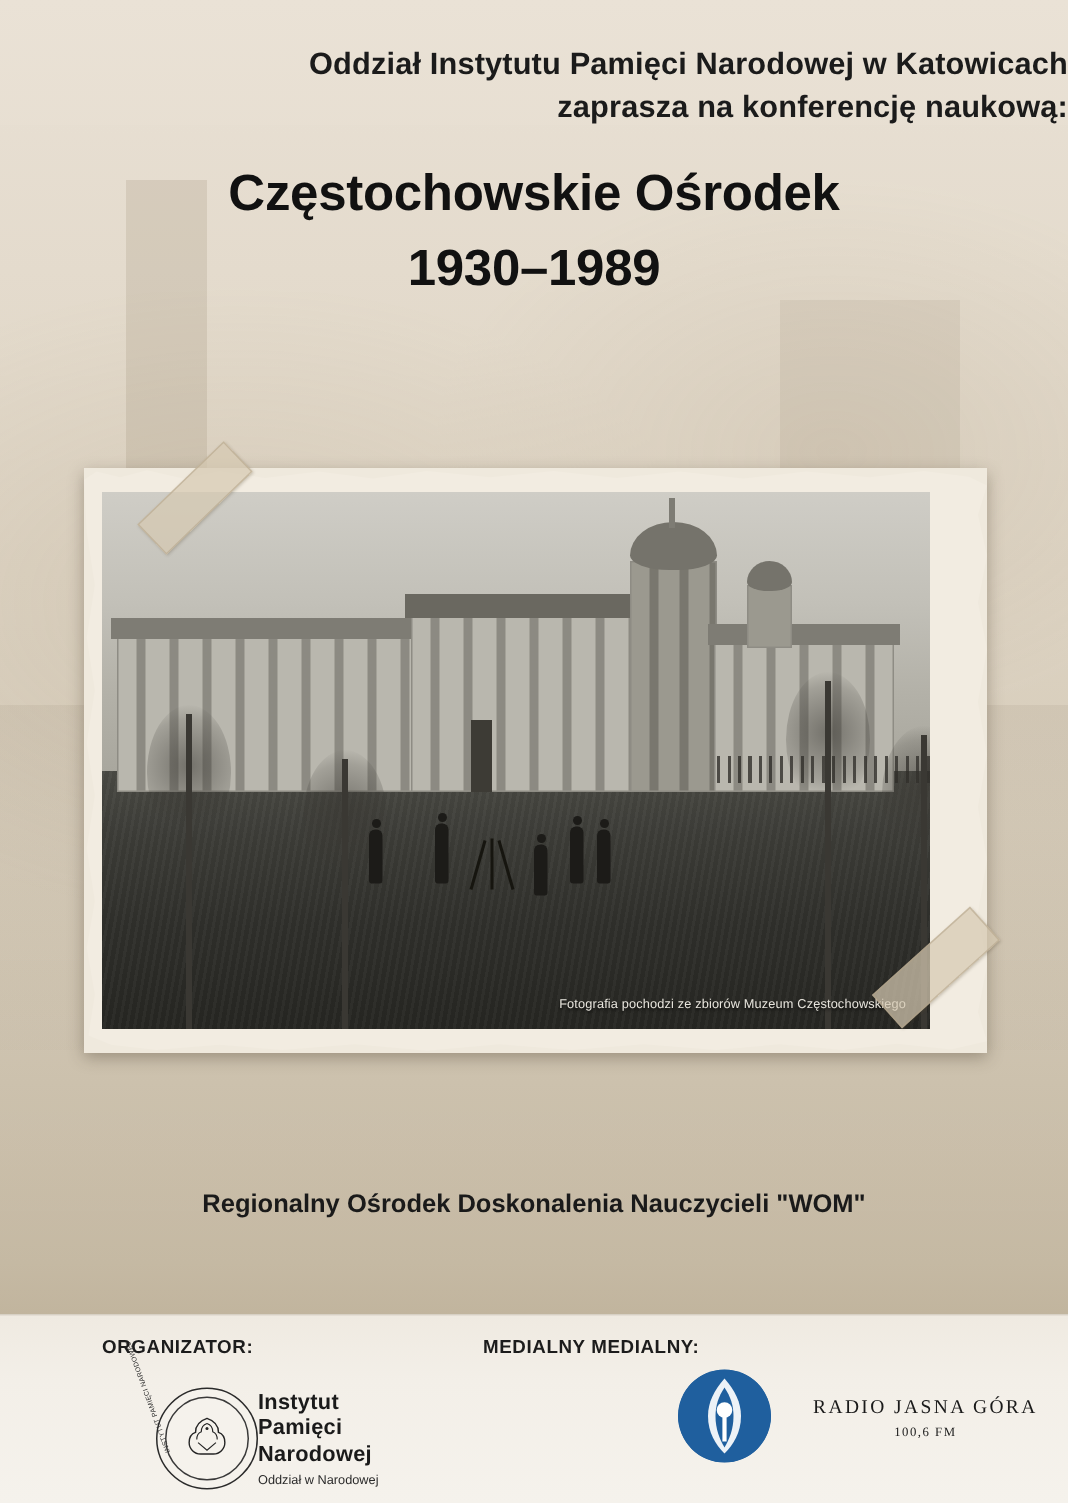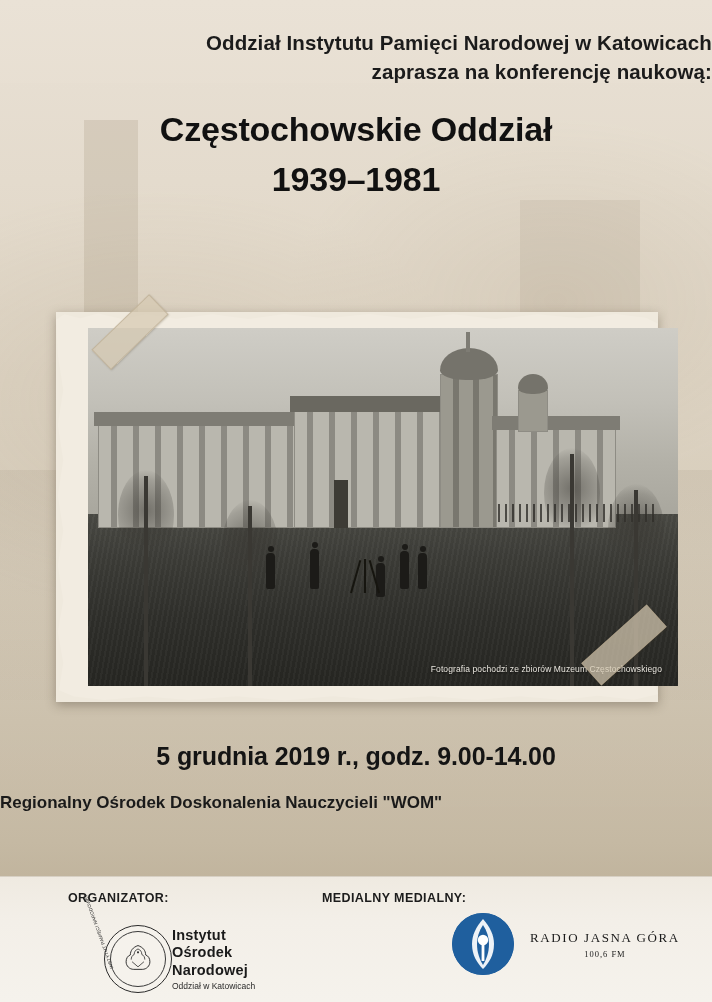--- a/index.html
+++ b/index.html
@@ -121,27 +121,26 @@
       96% 99.4%, 90% 98.4%, 84% 99.5%, 77% 98.5%, 70% 99.5%, 62% 98.5%,
       54% 99.5%, 46% 98.5%, 38% 99.6%, 30% 98.5%, 22% 99.5%, 15% 98.6%,
       8% 99.5%, 3% 98.6%, 0.5% 97%,
       1.2% 90%, 0.3% 82%, 1.2% 74%, 0.3% 65%, 1.2% 56%, 0.3% 47%,
       1.2% 38%, 0.3% 29%, 1.2% 20%, 0.3% 11%
     );
   }
 
   .photo-inner {
     position: absolute;
-    left: 32px;
+    left: 12px;
     top: 16px;
     width: 552px;
     height: 358px;
     overflow: hidden;
     background: #6f6e68;
-    padding-left: 38px;
   }
 
   
   .sky {
     position: absolute;
     left: 0; top: 0; width: 100%; height: 52%;
     background: linear-gradient(180deg, #cfcdc6 0%, #c2c0b8 40%, #b3b1a8 72%, #a9a79e 100%);
   }
   .ground {
     position: absolute;
@@ -279,21 +278,21 @@
     text-align: center;
     color: #141414;
     font-size: 25px;
     font-weight: bold;
     letter-spacing: -0.1px;
   }
   .venue {
     position: absolute;
     left: 0; right: 0;
     top: 790px;
-    text-align: left;
+    text-align: center;
     color: #1a1a1a;
     font-size: 17px;
     font-weight: bold;
     line-height: 1.5;
   }
 
   
   .footer-labels {
     position: absolute;
     left: 0; right: 0;
@@ -370,21 +369,21 @@
     margin-top: 2px;
     color: #2a2a2a;
   }
 
   .radio-block {
     position: absolute;
     left: 452px;
     top: 36px;
     display: flex;
     align-items: center;
-    gap: 16px;
+    gap: 28px;
   }
   .radio-mark {
     width: 62px;
     height: 62px;
     border-radius: 50%;
     background: #1f5f9e;
     position: relative;
     overflow: hidden;
   }
   .radio-words {
@@ -412,22 +411,22 @@
   <div class="ghost-tower" style="left:84px; top:120px; width:54px; height:330px;"></div>
   <div class="ghost-tower" style="left:520px; top:200px; width:120px; height:260px; background:rgba(150,133,110,0.13);"></div>
   <div class="ghost-band" style="top:470px; height:230px; background:linear-gradient(180deg, rgba(128,112,90,0.10), rgba(128,112,90,0.02));"></div>
 
   <div class="invite">
     <div>Oddział Instytutu Pamięci Narodowej w Katowicach</div>
     <div>zaprasza na konferencję naukową:</div>
   </div>
 
   <div class="main-title">
-    <div>Częstochowskie Oddział</div>
-    <div class="line3">1939–1981</div>
+    <div>Częstochowskie Ośrodek</div>
+    <div class="line3">1930–1989</div>
   </div>
 
   <div class="photo-wrap">
     <div class="photo-paper"></div>
 
     <div class="photo-inner">
       <div class="sky"></div>
       <div class="ground"></div>
 
       <div class="bldg" style="left:10px; top:96px; width:200px; height:104px;">
@@ -476,21 +475,20 @@
 
       <div style="position:absolute; left:246px; top:152px; width:14px; height:48px; background:#3d3b35;"></div>
 
       <div class="photo-credit">Fotografia pochodzi ze zbiorów Muzeum Częstochowskiego</div>
     </div>
 
     <div class="tape tape-tl"></div>
     <div class="tape tape-br"></div>
   </div>
 
-  <div class="date-line">5 grudnia 2019 r., godz. 9.00-14.00</div>
   <div class="venue">
     <div>Regionalny Ośrodek Doskonalenia Nauczycieli "WOM"</div>
   </div>
 
   <div class="bottom-bar"></div>
   <div class="footer-labels">
 
     <div class="lbl lbl-organizer">ORGANIZATOR:</div>
     <div class="lbl lbl-media">MEDIALNY MEDIALNY:</div>
 
@@ -502,23 +500,23 @@
         <svg class="eagle" viewBox="0 0 40 40">
           <path d="M20 5 C14 7 11 11 11 16 C8 17 6 20 6 24 C6 29 10 33 15 33 L25 33 C30 33 34 29 34 24 C34 20 32 17 29 16 C29 11 26 7 20 5 Z" fill="none" stroke="#252525" stroke-width="1.1"></path>
           <path d="M20 9 C17 10 15.5 12.5 15.5 15.5 C13 16.5 12 19 12 21.5" fill="none" stroke="#252525" stroke-width="0.9"></path>
           <path d="M20 9 C23 10 24.5 12.5 24.5 15.5 C27 16.5 28 19 28 21.5" fill="none" stroke="#252525" stroke-width="0.9"></path>
           <path d="M13 24 L20 30 L27 24" fill="none" stroke="#252525" stroke-width="0.9"></path>
           <circle cx="20" cy="13" r="1.2" fill="#252525"></circle>
         </svg>
       </div>
       <div class="ipn-words">
         <div class="w">Instytut</div>
-        <div class="w">Ośrodek</div>
+        <div class="w">Pamięci</div>
         <div class="w">Narodowej</div>
-        <div class="sub">Oddział w Katowicach</div>
+        <div class="sub">Oddział w Narodowej</div>
       </div>
     </div>
 
     <div class="radio-block">
       <div class="radio-mark">
         <svg viewBox="0 0 62 62" width="62" height="62">
           <circle cx="31" cy="31" r="31" fill="#1f5f9e"></circle>
           <path d="M31 6 C24 14 20 22 20 31 C20 42 25 50 31 56 C37 50 42 42 42 31 C42 22 38 14 31 6 Z" fill="#ffffff" opacity="0.92"></path>
           <path d="M31 12 C27 18 25 24 25 31 C25 40 28 47 31 52 C34 47 37 40 37 31 C37 24 35 18 31 12 Z" fill="#1f5f9e"></path>
           <circle cx="31" cy="27" r="5.2" fill="#ffffff"></circle>

